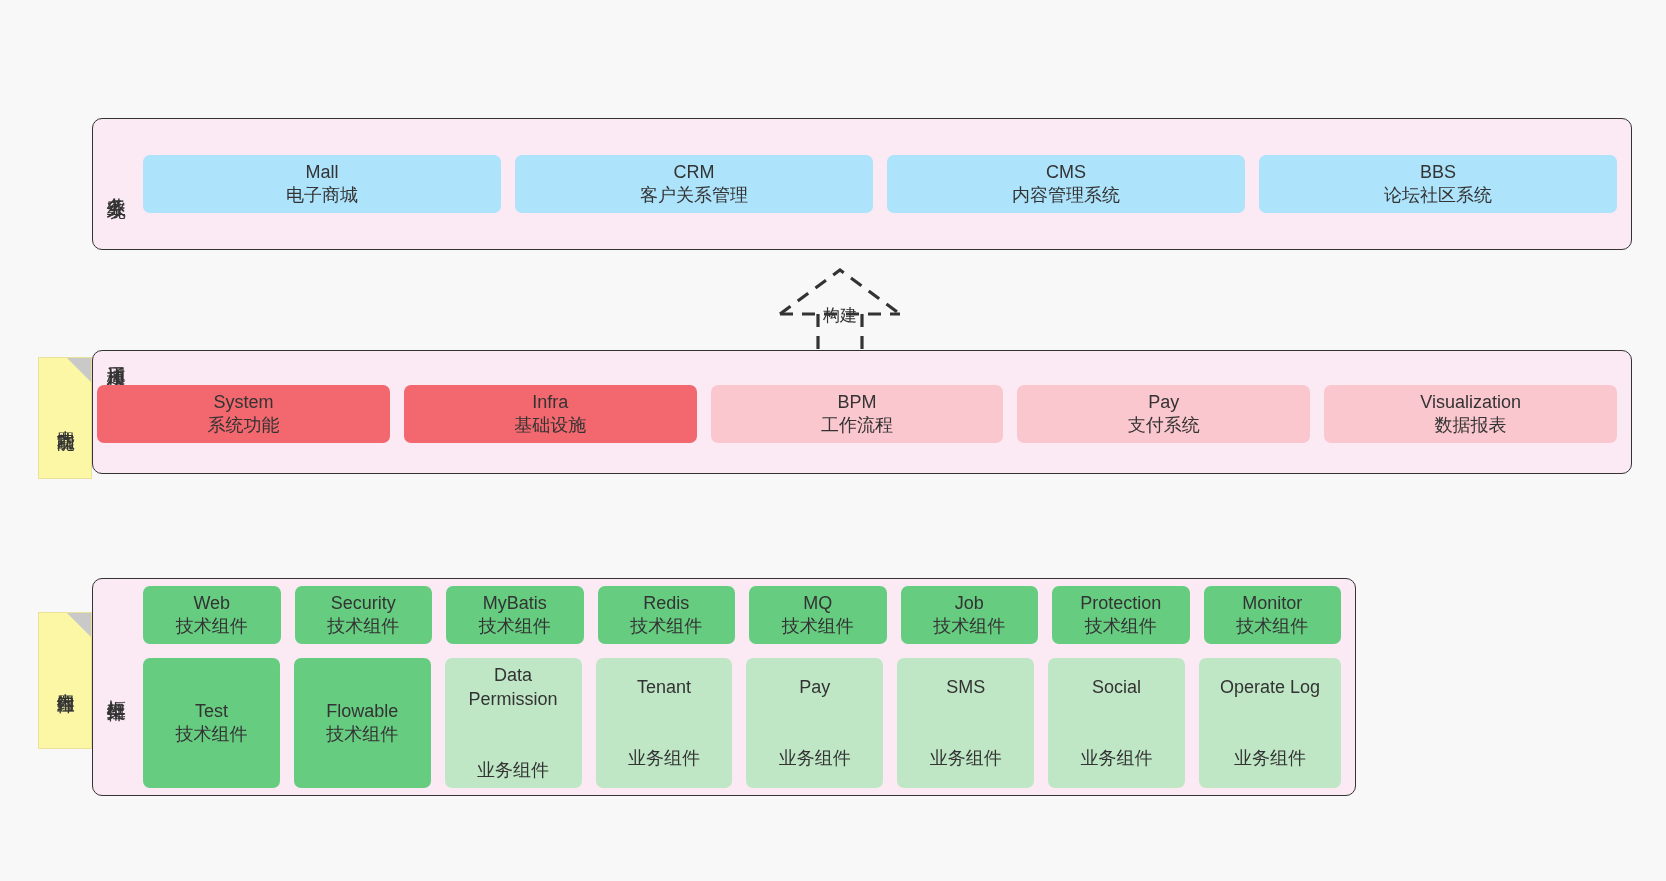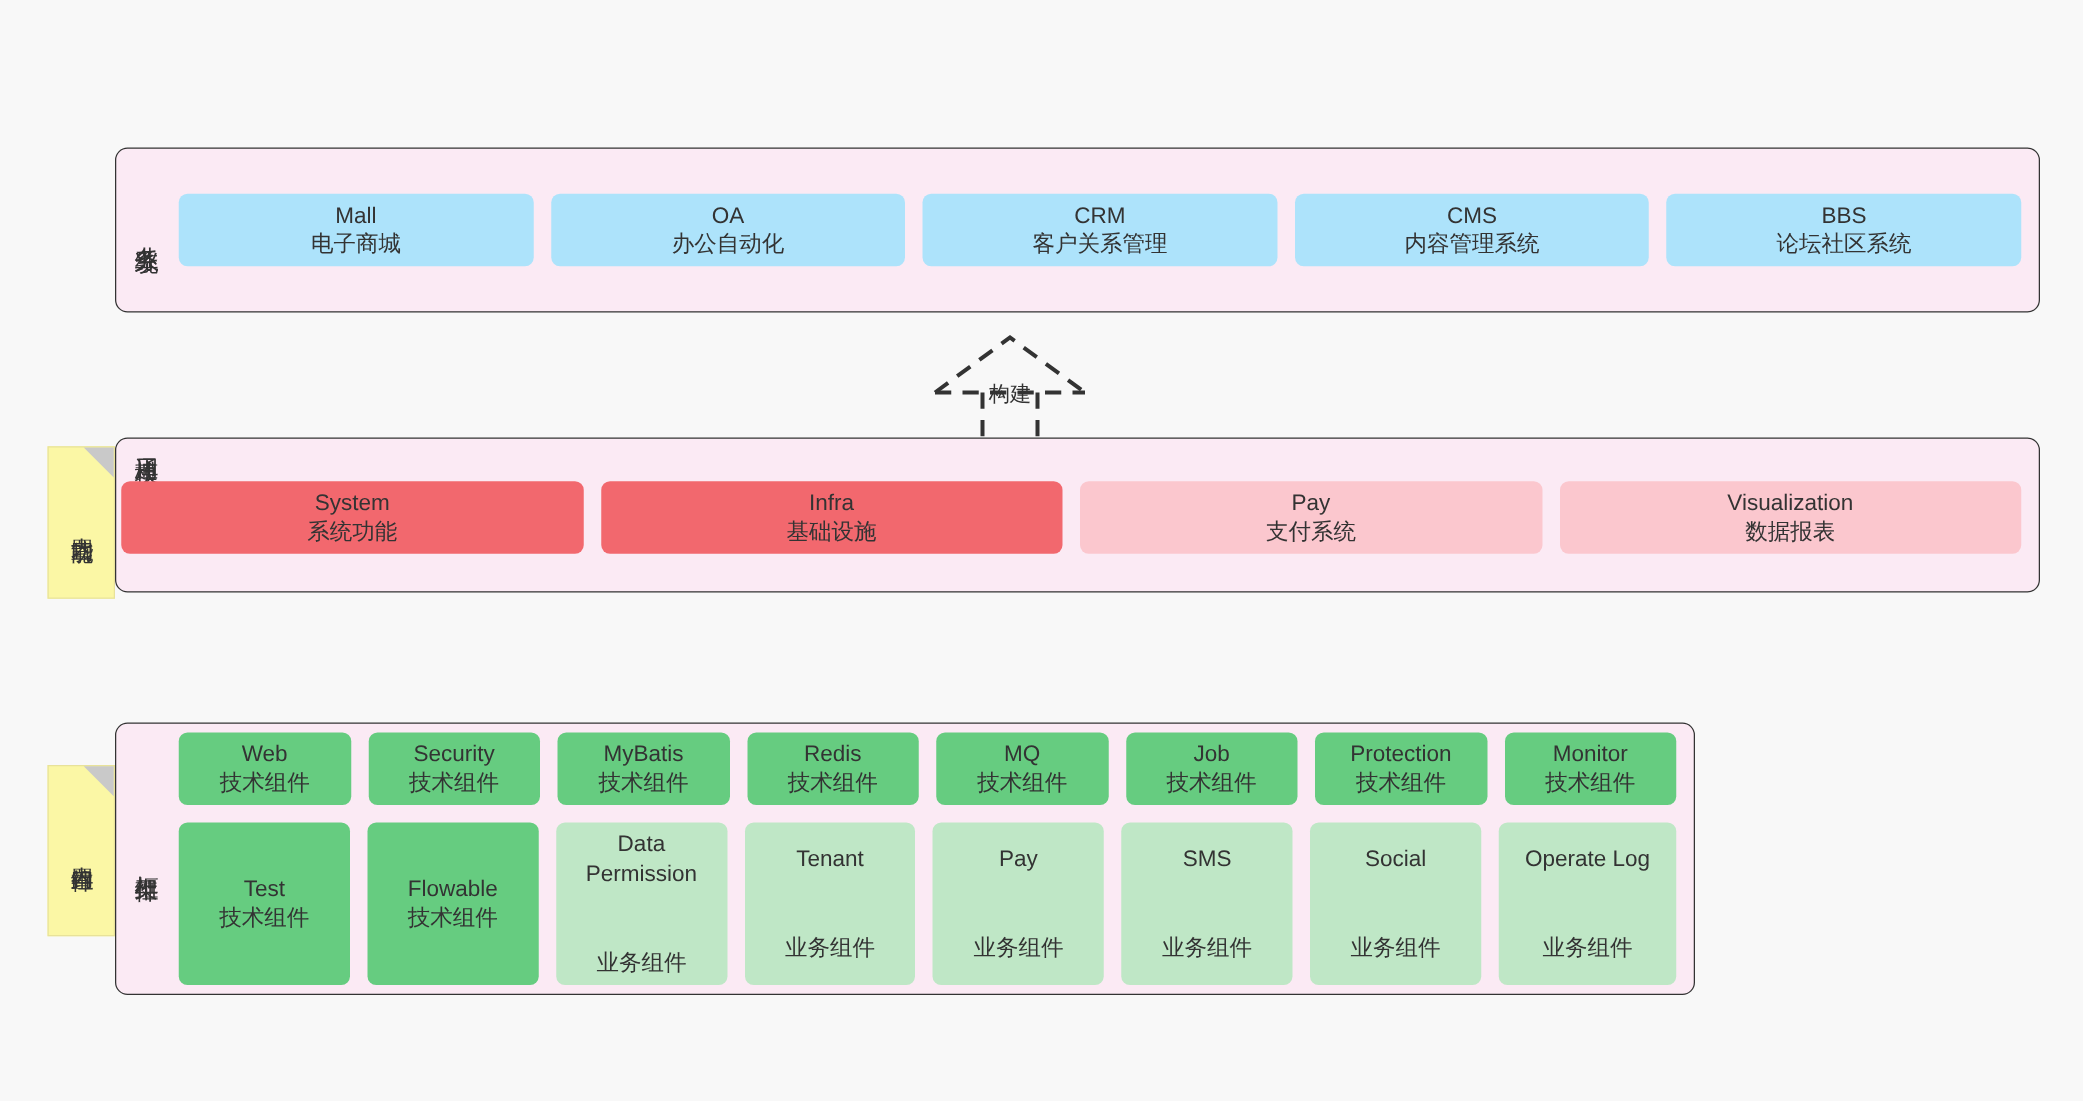--- a/index.html
+++ b/index.html
@@ -141,40 +141,36 @@
 
   <div class="layer" id="layer-business" style="left:92px; top:118px; width:1540px; height:132px;">
     <div class="layer-title">业务系统</div>
     <div class="layer-body">
       <div class="row">
         <div class="box c-blue">
           <span class="b-title">Mall</span>
           <span class="b-sub">电子商城</span>
         </div>
         <div class="box c-blue">
-          <span class="b-title">OA</span>
-          <span class="b-sub">办公自动化</span>
-        </div>
-        <div class="box c-blue">
           <span class="b-title">CRM</span>
           <span class="b-sub">客户关系管理</span>
         </div>
         <div class="box c-blue">
           <span class="b-title">CMS</span>
           <span class="b-sub">内容管理系统</span>
         </div>
         <div class="box c-blue">
           <span class="b-title">BBS</span>
           <span class="b-sub">论坛社区系统</span>
         </div>
       </div>
     </div>
   </div>
 
-  <div class="connector" id="conn-build" style="left:728px; top:262px; width:160px; height:88px;">
+  <div class="connector" id="conn-build" style="left:760px; top:262px; width:160px; height:88px;">
     <svg width="160" height="88" viewBox="0 0 160 88">
       <path d="M 20 52 L 80 8 L 140 52" fill="none" stroke="#333333" stroke-width="3.2" stroke-dasharray="13,9" stroke-linecap="butt"></path>
       <path d="M 20 52 L 140 52" fill="none" stroke="#333333" stroke-width="3.2" stroke-dasharray="13,9"></path>
       <path d="M 58 52 L 58 88" fill="none" stroke="#333333" stroke-width="3.2" stroke-dasharray="13,9"></path>
       <path d="M 102 52 L 102 88" fill="none" stroke="#333333" stroke-width="3.2" stroke-dasharray="13,9"></path>
     </svg>
     <div class="conn-label">构建</div>
   </div>
 
   <div class="sticky" style="left:38px; top:357px; width:54px; height:122px;">
@@ -187,20 +183,24 @@
       <div class="row">
         <div class="box c-red">
           <span class="b-title">System</span>
           <span class="b-sub">系统功能</span>
         </div>
         <div class="box c-red">
           <span class="b-title">Infra</span>
           <span class="b-sub">基础设施</span>
         </div>
         <div class="box c-pink-light">
+          <span class="b-title">BPM</span>
+          <span class="b-sub">工作流程</span>
+        </div>
+        <div class="box c-pink-light">
           <span class="b-title">Pay</span>
           <span class="b-sub">支付系统</span>
         </div>
         <div class="box c-pink-light">
           <span class="b-title">Visualization</span>
           <span class="b-sub">数据报表</span>
         </div>
       </div>
     </div>
   </div>

